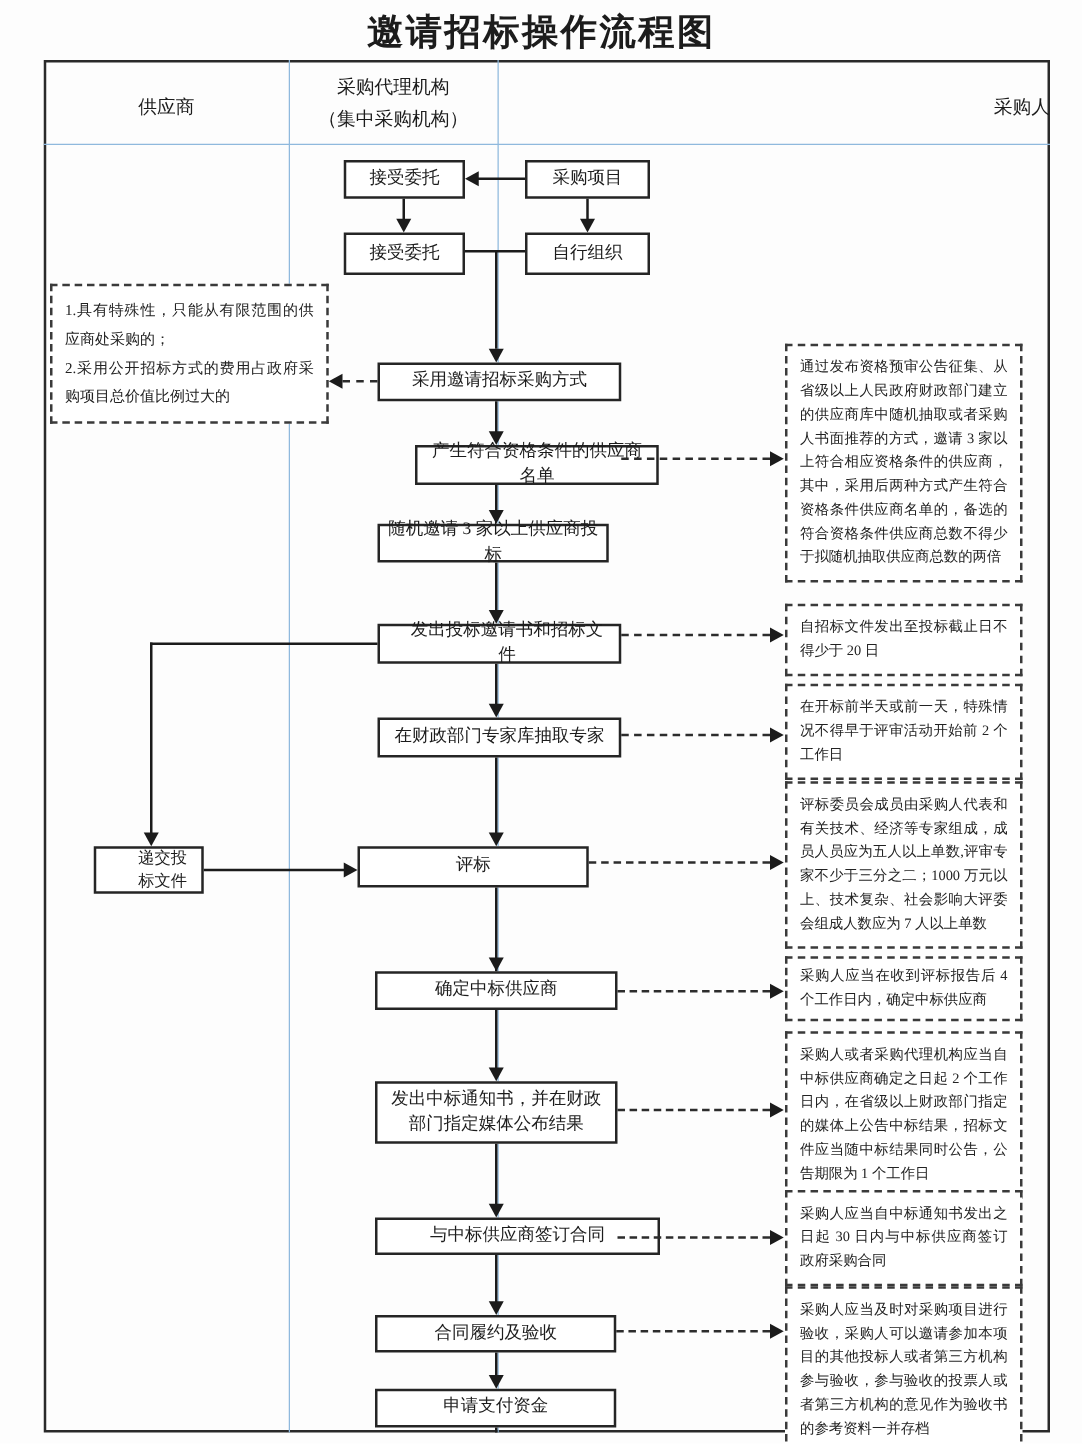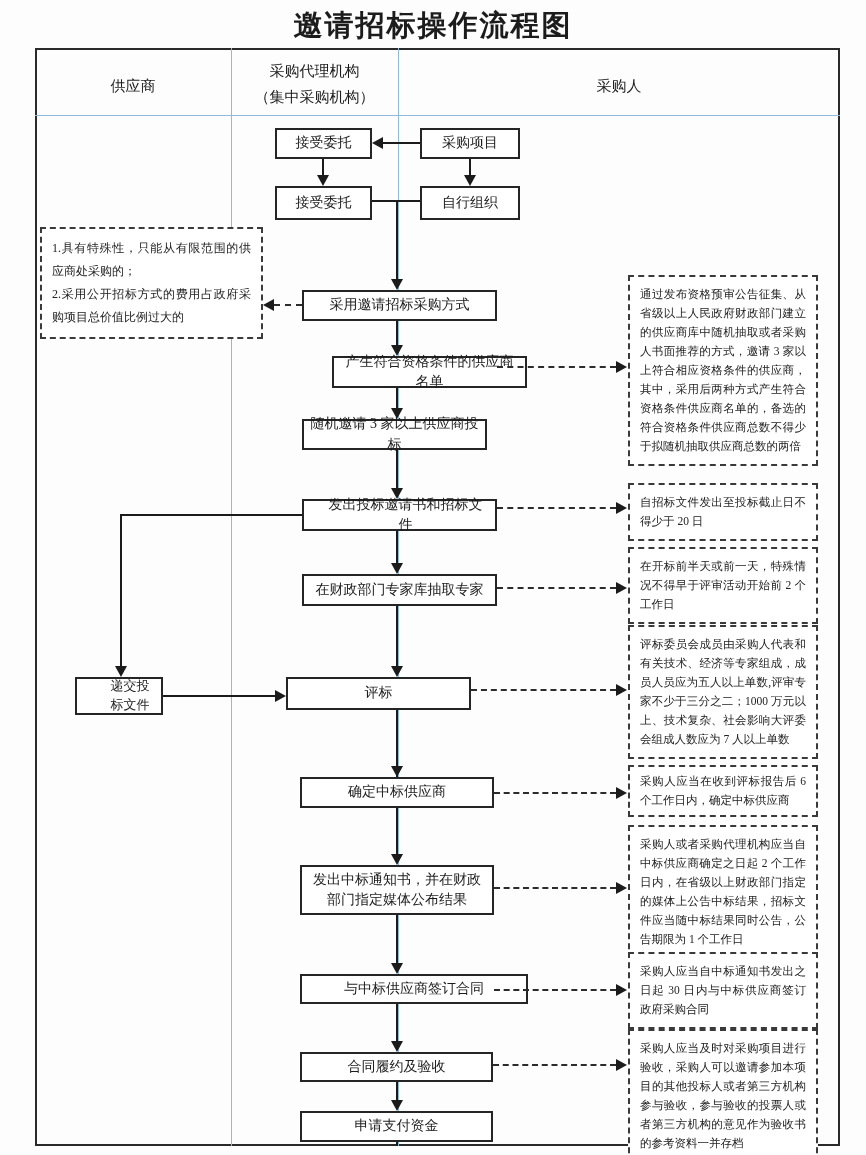--- a/index.html
+++ b/index.html
@@ -32,25 +32,25 @@
 <div class="canvas">
 
   <div class="page-title">邀请招标操作流程图</div>
 
   <div class="table-frame"></div>
   <div class="gv" style="left:231px;top:48px;height:1098px;"></div>
   <div class="gv" style="left:398px;top:48px;height:1098px;"></div>
   <div class="gh" style="left:35px;top:115px;width:805px;"></div>
 
   <div class="colhead" style="left:35px;top:73px;width:196px;">供应商</div>
-  <div class="colhead" style="left:231px;top:58px;width:167px;">
+  <div class="colhead" style="left:231px;top:58px;width:167px;font-family:Liberation Mono, monospace;">
     <div>采购代理机构</div>
     <div>（集中采购机构）</div>
   </div>
-  <div class="colhead" style="left:398px;top:73px;width:442px;">采购人</div>
+  <div class="colhead" style="left:398px;top:73px;width:442px;text-align:right;">采购人</div>
 
   <div class="node" style="left:275px;top:128px;width:97px;height:31px;">接受委托</div>
   <div class="node" style="left:420px;top:128px;width:100px;height:31px;">采购项目</div>
   <div class="node" style="left:275px;top:186px;width:97px;height:34px;">接受委托</div>
   <div class="node" style="left:420px;top:186px;width:100px;height:34px;">自行组织</div>
   <div class="node" style="left:302px;top:290px;width:195px;height:31px;">采用邀请招标采购方式</div>
   <div class="node" style="left:302px;top:356px;width:195px;height:32px;margin-left:30px;">产生符合资格条件的供应商名单</div>
   <div class="node" style="left:302px;top:419px;width:185px;height:31px;">随机邀请 3 家以上供应商投标</div>
   <div class="node" style="left:302px;top:499px;width:195px;height:32px;padding-left:18px;">发出投标邀请书和招标文件</div>
   <div class="node" style="left:302px;top:574px;width:195px;height:32px;">在财政部门专家库抽取专家</div>
@@ -63,21 +63,21 @@
   <div class="node" style="left:300px;top:1111px;width:193px;height:31px;">申请支付资金</div>
 
   <div class="note note-left" style="left:40px;top:227px;width:223px;min-height:103px;">
     <div>1.具有特殊性，只能从有限范围的供应商处采购的；</div>
     <div>2.采用公开招标方式的费用占政府采购项目总价值比例过大的</div>
   </div>
   <div class="note" style="left:628px;top:275px;width:190px;min-height:187px;">通过发布资格预审公告征集、从省级以上人民政府财政部门建立的供应商库中随机抽取或者采购人书面推荐的方式，邀请 3 家以上符合相应资格条件的供应商，其中，采用后两种方式产生符合资格条件供应商名单的，备选的符合资格条件供应商总数不得少于拟随机抽取供应商总数的两倍</div>
   <div class="note" style="left:628px;top:483px;width:190px;min-height:50px;">自招标文件发出至投标截止日不得少于 20 日</div>
   <div class="note" style="left:628px;top:547px;width:190px;min-height:68px;">在开标前半天或前一天，特殊情况不得早于评审活动开始前 2 个工作日</div>
   <div class="note" style="left:628px;top:625px;width:190px;min-height:128px;">评标委员会成员由采购人代表和有关技术、经济等专家组成，成员人员应为五人以上单数,评审专家不少于三分之二；1000 万元以上、技术复杂、社会影响大评委会组成人数应为 7 人以上单数</div>
-  <div class="note" style="left:628px;top:765px;width:190px;min-height:48px;padding-top:5px;padding-bottom:5px;">采购人应当在收到评标报告后 6 个工作日内，确定中标供应商</div>
+  <div class="note" style="left:628px;top:765px;width:190px;min-height:48px;padding-top:5px;padding-bottom:5px;">采购人应当在收到评标报告后 4 个工作日内，确定中标供应商</div>
   <div class="note" style="left:628px;top:825px;width:190px;min-height:117px;">采购人或者采购代理机构应当自中标供应商确定之日起 2 个工作日内，在省级以上财政部门指定的媒体上公告中标结果，招标文件应当随中标结果同时公告，公告期限为 1 个工作日</div>
   <div class="note" style="left:628px;top:952px;width:190px;min-height:69px;">采购人应当自中标通知书发出之日起 30 日内与中标供应商签订政府采购合同</div>
   <div class="note" style="left:628px;top:1029px;width:190px;min-height:110px;">采购人应当及时对采购项目进行验收，采购人可以邀请参加本项目的其他投标人或者第三方机构参与验收，参与验收的投票人或者第三方机构的意见作为验收书的参考资料一并存档</div>
 
   <div class="hl" style="left:380px;top:142px;width:40px;"></div>
   <i class="ah ah-l" style="left:372px;top:137px;"></i>
 
   <div class="vl" style="left:322px;top:159px;height:18px;"></div>
   <i class="ah ah-d" style="left:317px;top:175px;"></i>
 

